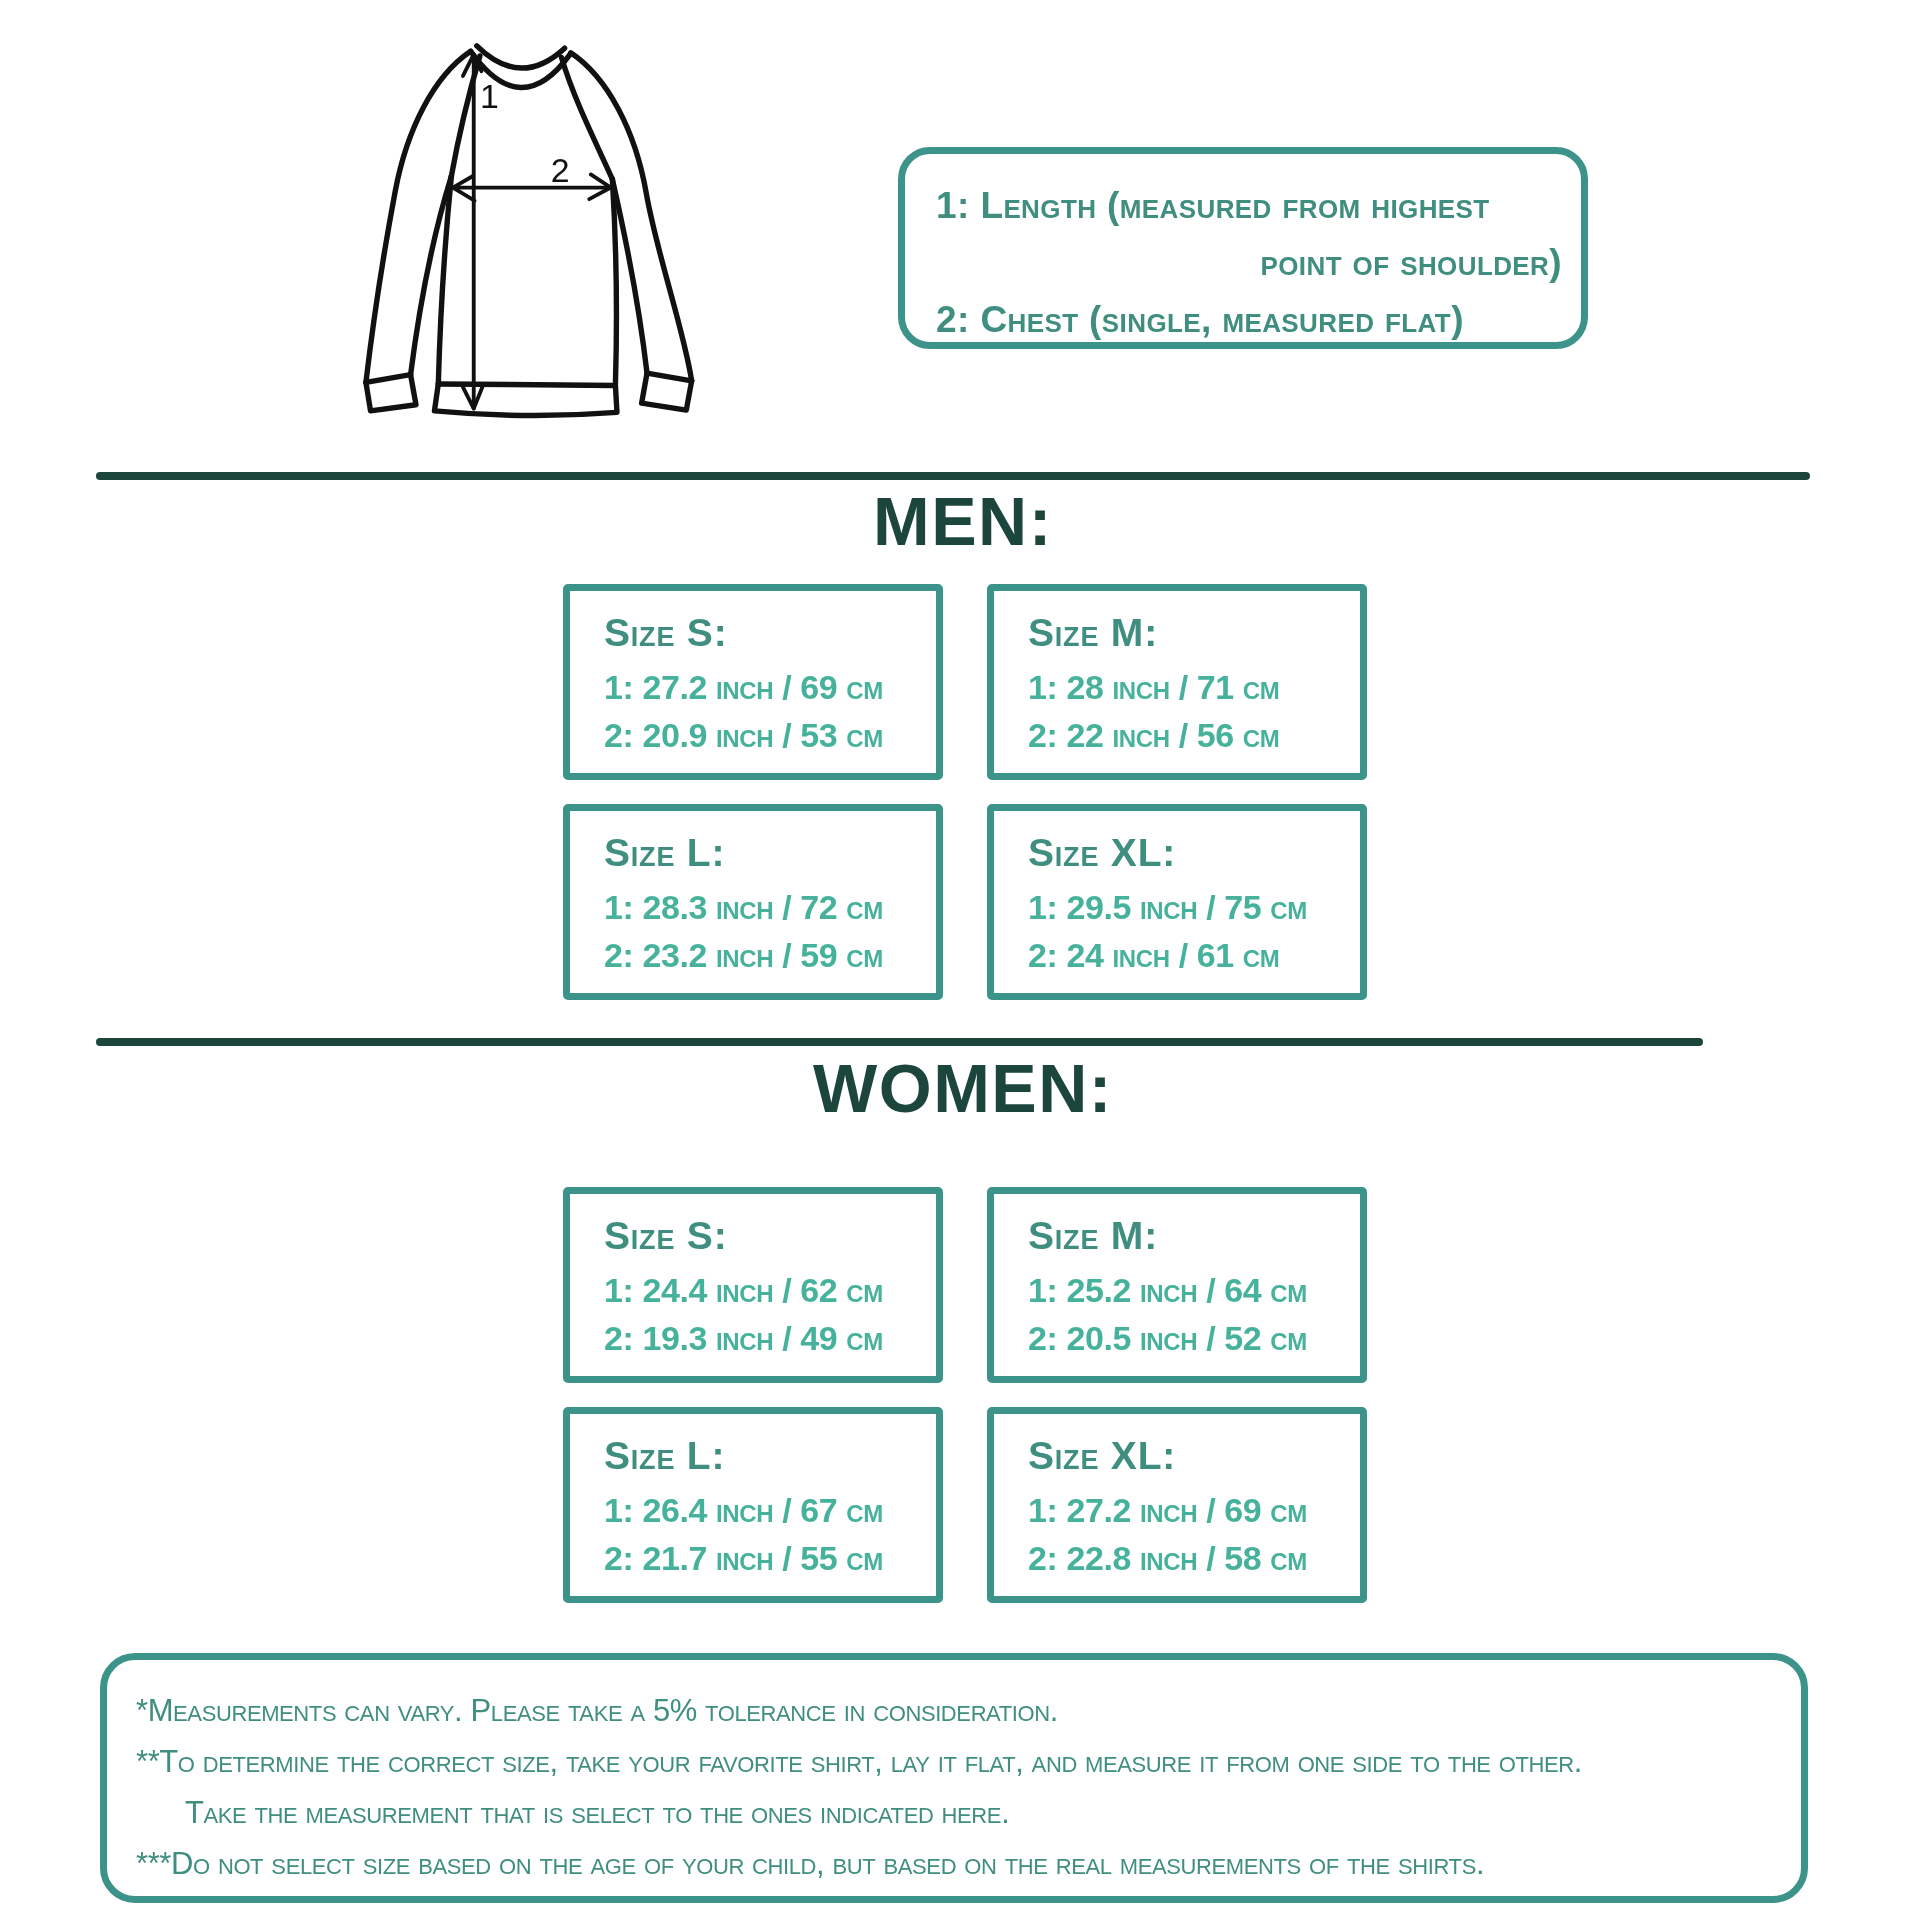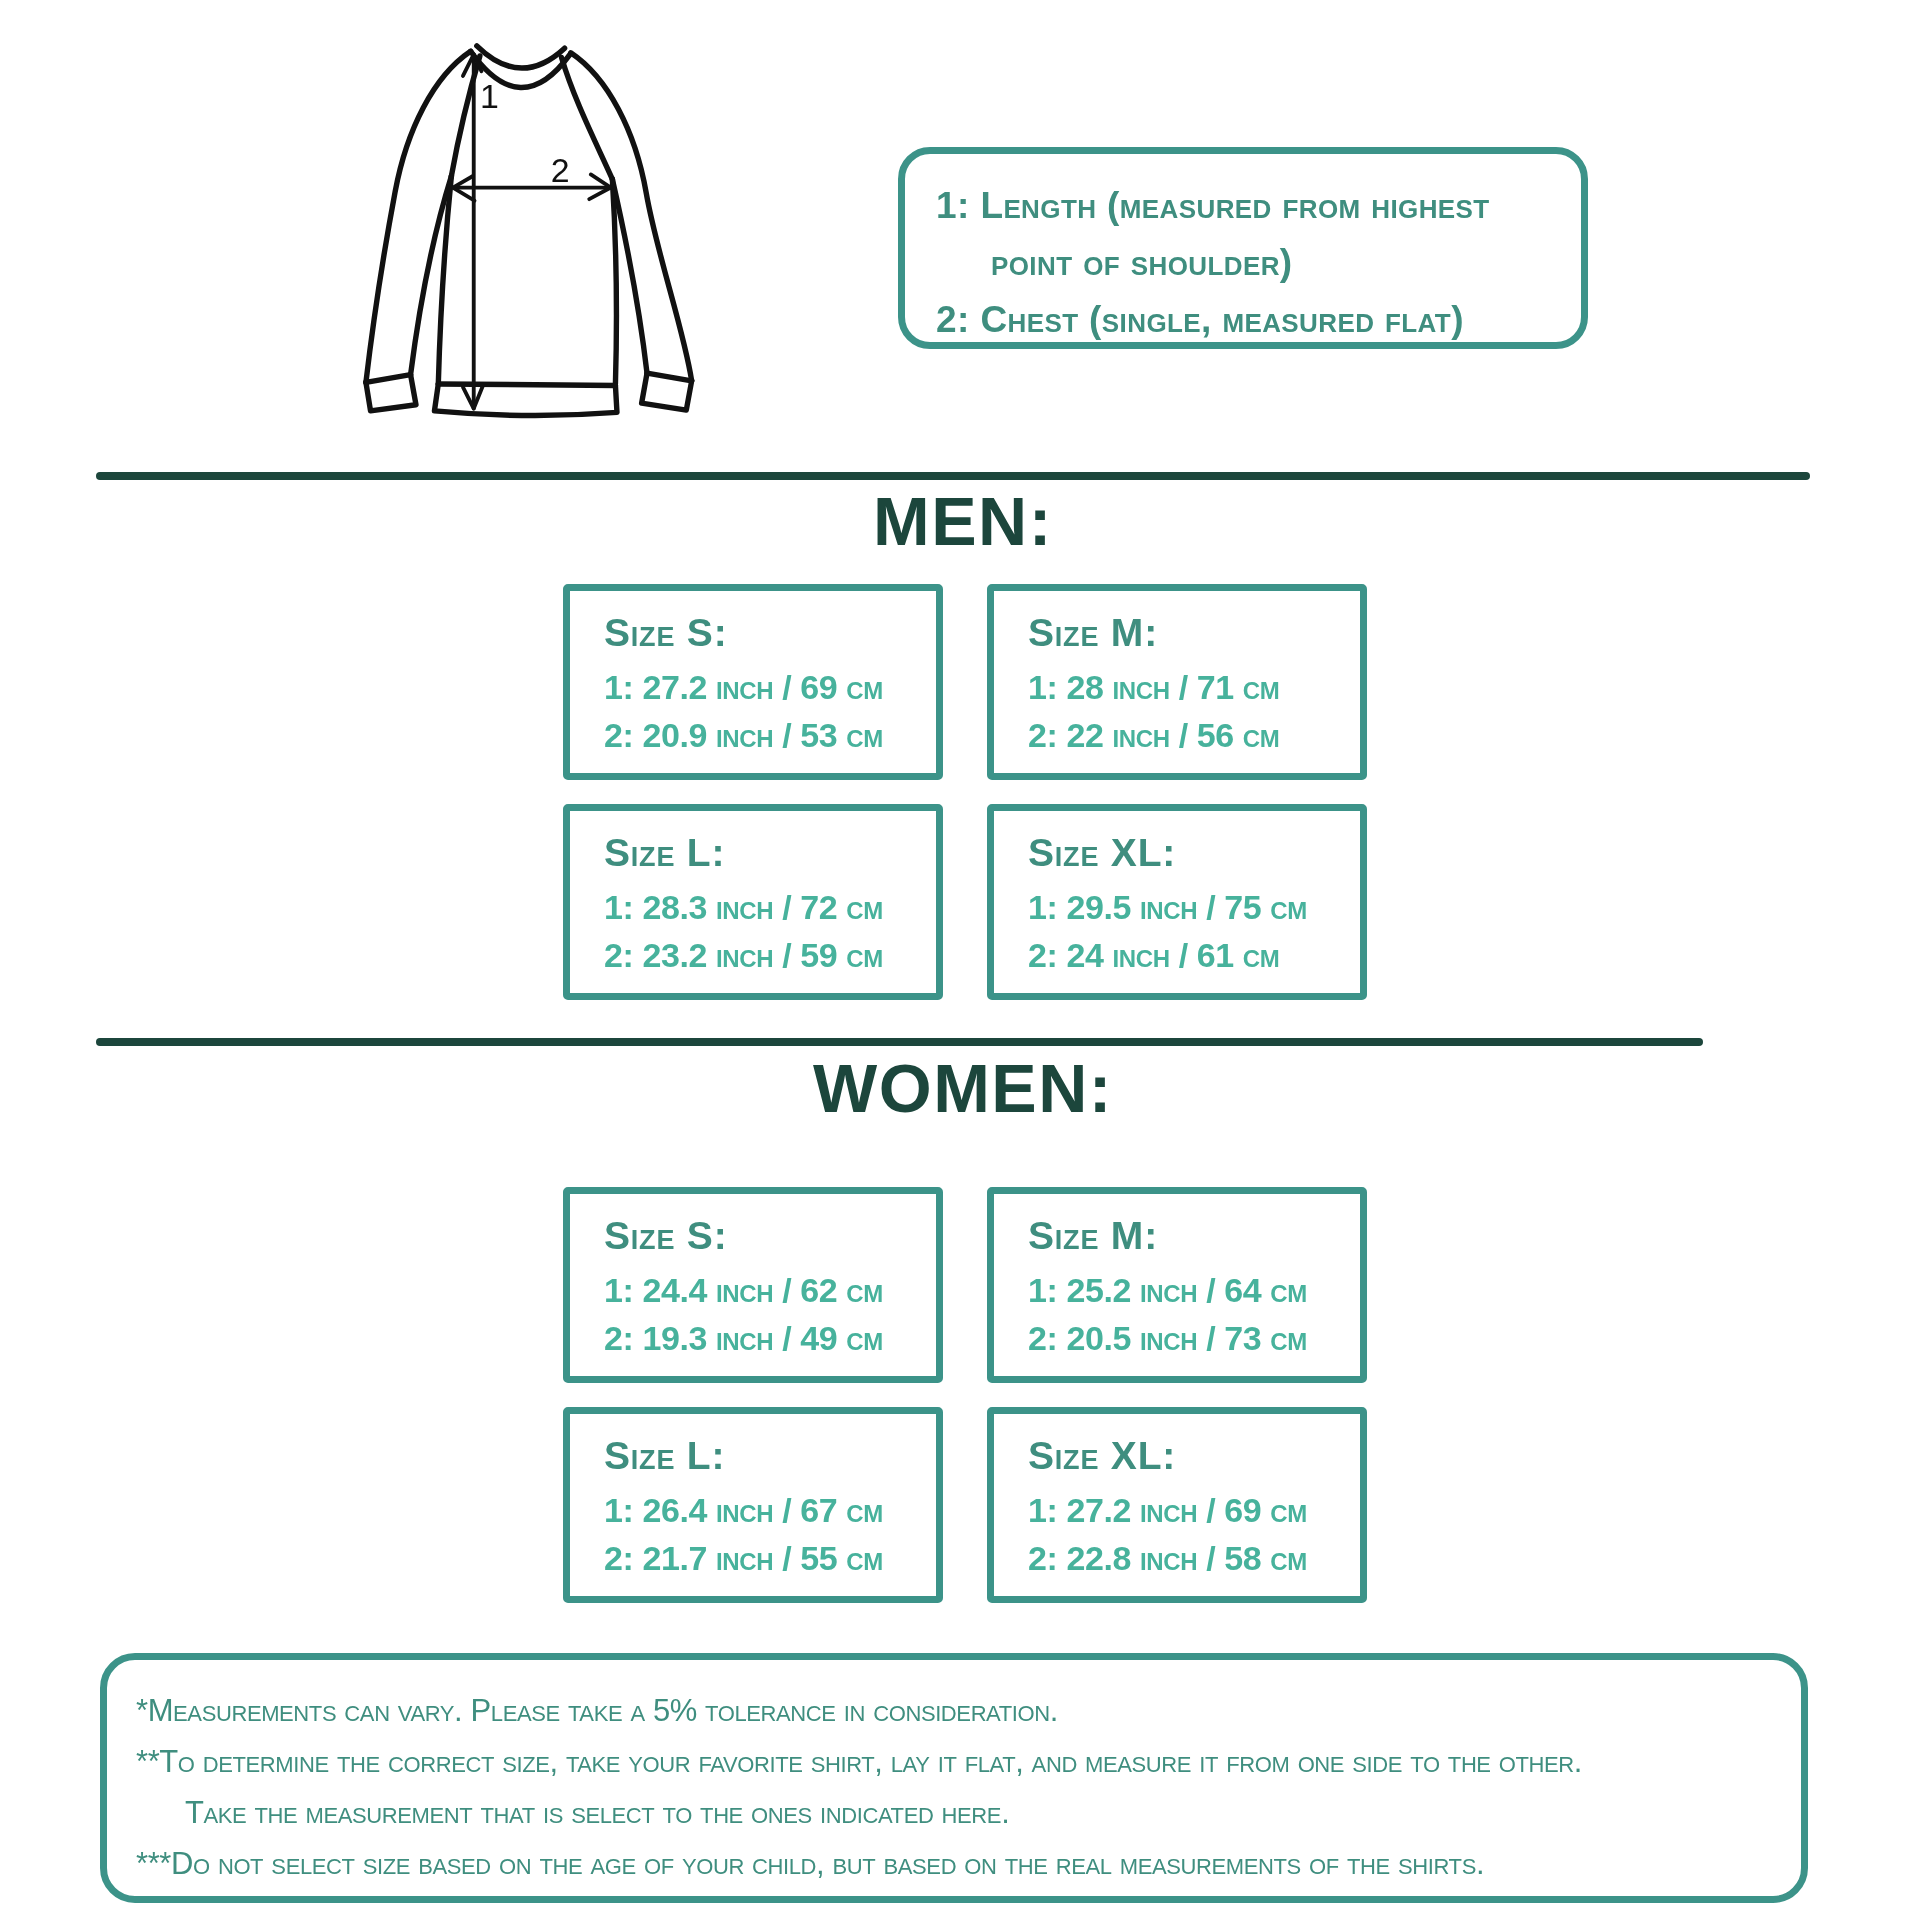--- a/index.html
+++ b/index.html
@@ -21,21 +21,21 @@
   
   .legend{
     position:absolute;left:898px;top:147px;width:690px;height:202px;
     box-sizing:border-box;border:7px solid var(--border);border-radius:32px;
     padding:23px 19px 0 31px;background:#fff;
   }
   .legend-line{
     color:var(--label);font-weight:bold;font-variant:small-caps;
     font-size:37px;line-height:57px;letter-spacing:0.4px;white-space:nowrap;
   }
-  .legend-line.indent{padding-left:55px;}
+  .legend-line.indent{padding-left:55px;text-align:right;}
 
   
   .divider{position:absolute;height:7.7px;background:var(--dark);border-radius:3.9px;}
   .divider.men{left:96px;top:472px;width:1714px;}
   .divider.women{left:96px;top:1038px;width:1607px;}
 
   
   .section-heading{
     position:absolute;left:0;width:1926px;text-align:center;
     color:var(--dark);font-weight:bold;font-size:68px;line-height:85px;
@@ -162,21 +162,21 @@
 
   <div class="size-grid women">
     <div class="size-box">
       <div class="size-label">Size S:</div>
       <div class="size-line">1: 24.4 inch / 62 cm</div>
       <div class="size-line">2: 19.3 inch / 49 cm</div>
     </div>
     <div class="size-box">
       <div class="size-label">Size M:</div>
       <div class="size-line">1: 25.2 inch / 64 cm</div>
-      <div class="size-line">2: 20.5 inch / 73 cm</div>
+      <div class="size-line">2: 20.5 inch / 52 cm</div>
     </div>
     <div class="size-box">
       <div class="size-label">Size L:</div>
       <div class="size-line">1: 26.4 inch / 67 cm</div>
       <div class="size-line">2: 21.7 inch / 55 cm</div>
     </div>
     <div class="size-box">
       <div class="size-label">Size XL:</div>
       <div class="size-line">1: 27.2 inch / 69 cm</div>
       <div class="size-line">2: 22.8 inch / 58 cm</div>

